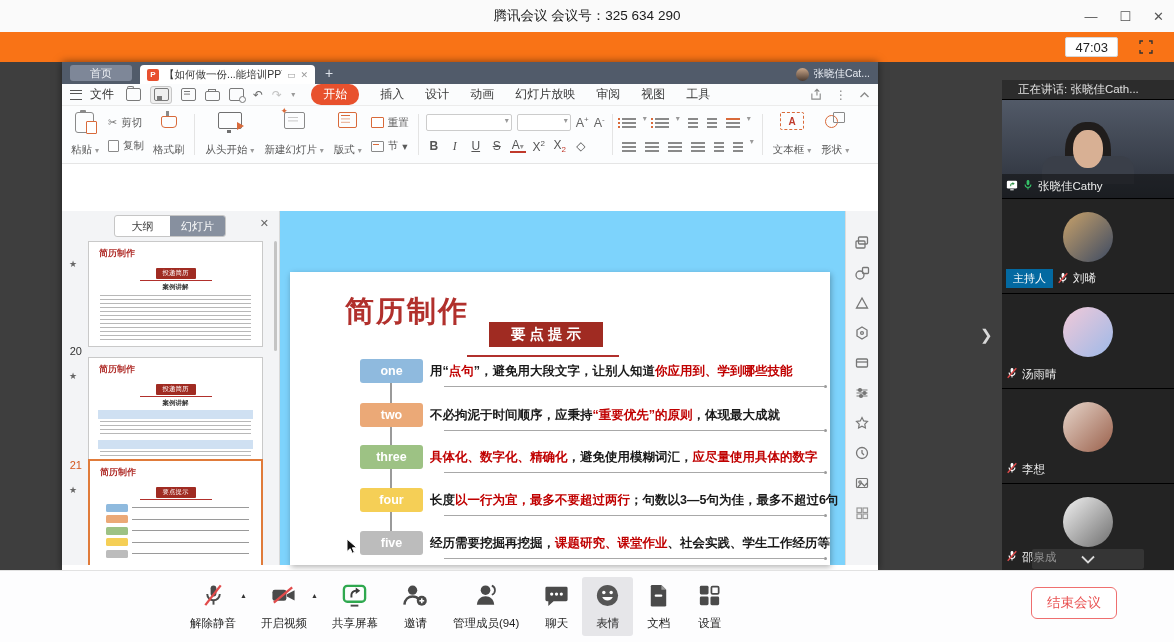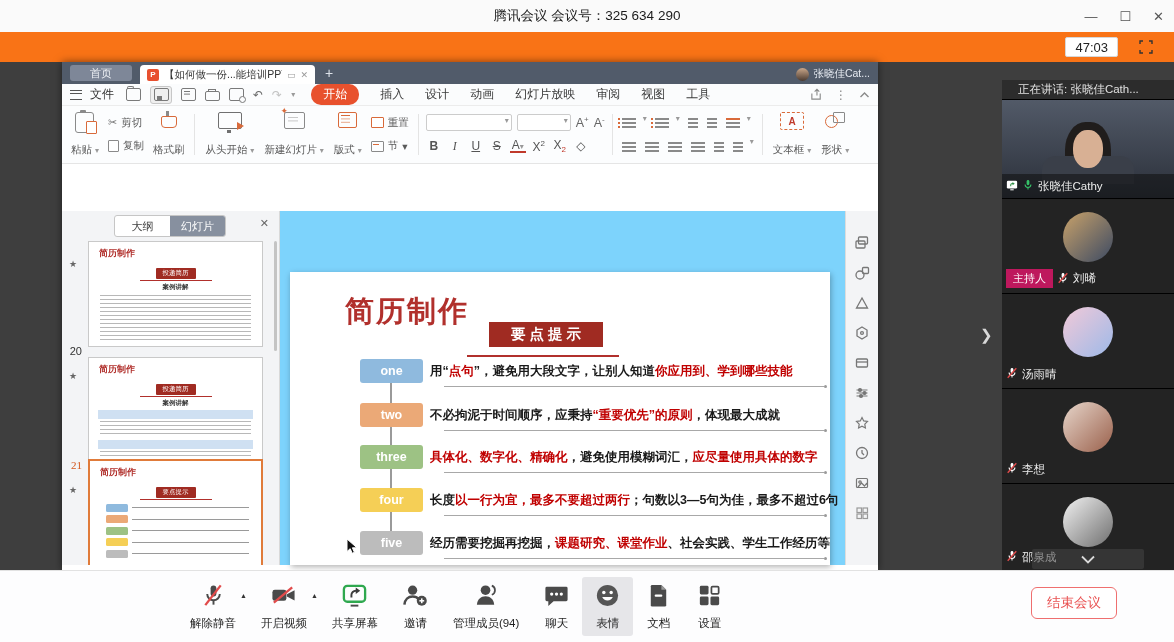--- a/index.html
+++ b/index.html
@@ -153,21 +153,21 @@
             white-space:nowrap;overflow:hidden;}
   .tile{position:relative;background:#232323;border-top:1px solid #000;overflow:hidden;}
   .tile.vid{background:linear-gradient(#525a68,#2b303a);}
   .hair{position:absolute;left:50%;top:22px;width:46px;height:62px;margin-left:-23px;background:#201d1c;border-radius:45% 45% 35% 35%;}
   .shoulders{position:absolute;left:50%;bottom:14px;width:92px;height:28px;margin-left:-46px;background:#3a3f49;border-radius:14px 14px 0 0;}
   .faceel{position:absolute;left:50%;top:30px;width:30px;height:38px;margin-left:-15px;background:#d8b094;border-radius:14px/18px;}
   .avatar{position:absolute;left:50%;top:13px;width:50px;height:50px;margin-left:-25px;border-radius:50%;}
   .namerow{position:absolute;left:0;bottom:0;display:flex;align-items:center;gap:4px;padding:0 4px 5px 4px;max-width:100%;}
   .tile.vid .namerow{left:0;right:0;bottom:0;background:rgba(15,15,15,.55);padding:3px 4px;}
   .pname{color:#ececec;font-size:11.5px;white-space:nowrap;overflow:hidden;}
-  .pbadge{background:#be185d;color:#fff;font-size:11px;padding:2px 7px;flex:0 0 auto;}
+  .pbadge{background:#0369a1;color:#fff;font-size:11px;padding:2px 7px;flex:0 0 auto;}
   .collapsebar{position:absolute;left:50%;bottom:2px;width:112px;height:20px;margin-left:-56px;background:rgba(70,70,70,.55);
                border-radius:2px;display:flex;align-items:center;justify-content:center;}
   
   .btoolbar{position:absolute;left:0;top:570px;width:100%;height:72px;background:#fdfdfe;border-top:1px solid #e2e2e2;box-sizing:border-box;}
   .tbitems{position:absolute;left:178px;top:0;height:100%;display:flex;align-items:center;}
   .tbitem{display:flex;flex-direction:column;align-items:center;justify-content:center;gap:3px;padding:5px 12px;border-radius:3px;}
   .tbitem.active{background:#e6e6e9;}
   .tbitem .tlbl{font-size:11.5px;color:#1f1f1f;white-space:nowrap;}
   .tbcaret{font-size:7px;color:#333;margin:0 2px 22px -8px;}
   .endbtn{position:absolute;right:57px;top:16px;height:30px;padding:0 15px;background:#fff;border:1px solid #ef6f6f;border-radius:6px;
@@ -365,21 +365,21 @@
             <div class="tstar" style="top: 132px;">★</div>
             <div class="thumb" style="top: 118px; height: 114px;">
               <div class="ttitle">简历制作</div>
               <div class="tbwrap"><span class="tbanner">投递简历</span><div class="tbline"></div></div>
               <div class="tsub">案例讲解</div>
               <div class="tband"></div>
               <div class="tlines sm"></div>
               <div class="tband"></div>
               <div class="tlines sm"></div>
             </div>
-            <div class="tnum sel" style="top: 220px; font-family: Liberation Serif, serif;">21</div>
+            <div class="tnum sel" style="top: 220px;">21</div>
             <div class="tstar" style="top: 246px;">★</div>
             <div class="thumb sel" style="top: 220px; height: 112px;">
               <div class="ttitle">简历制作</div>
               <div class="tbwrap"><span class="tbanner">要点提示</span><div class="tbline"></div></div>
               <div class="trow">
                 <span class="tchip" style="background: rgb(143, 186, 222);"></span>
                 <span class="tline"></span>
               </div>
               <div class="trow">
                 <span class="tchip" style="background: rgb(235, 169, 119);"></span>

